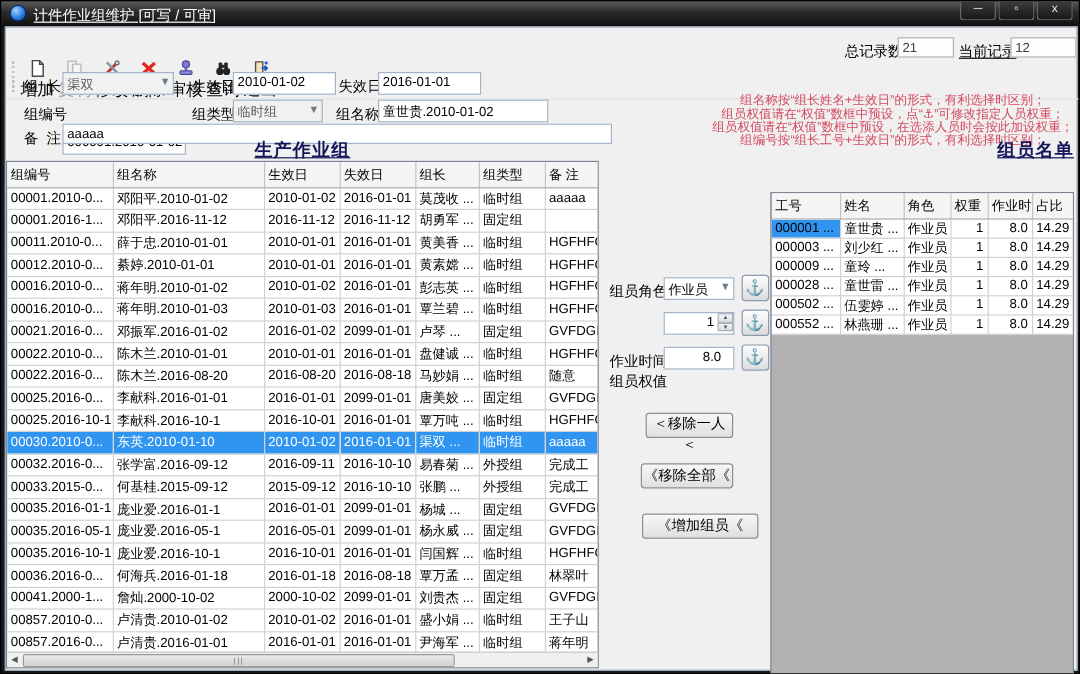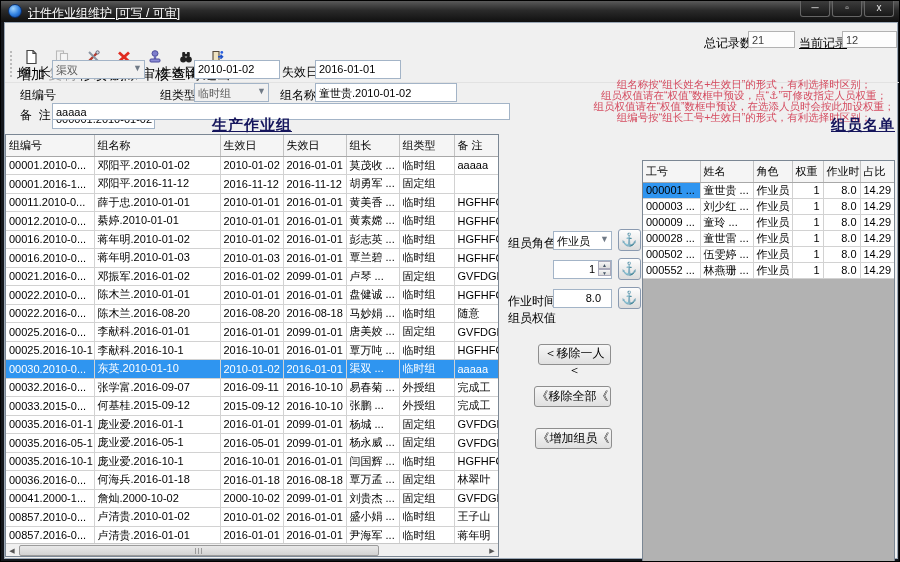--- a/index.html
+++ b/index.html
@@ -313,21 +313,21 @@
               <td>00030.2010-0...</td>
               <td>东英.2010-01-10</td>
               <td>2010-01-02</td>
               <td>2016-01-01</td>
               <td>渠双    ...</td>
               <td>临时组</td>
               <td>aaaaa</td>
             </tr>
             <tr>
               <td>00032.2016-0...</td>
-              <td>张学富.2016-09-07</td>
+              <td>张学富.2016-09-12</td>
               <td>2016-09-11</td>
               <td>2016-10-10</td>
               <td>易春菊 ...</td>
               <td>外授组</td>
               <td>完成工</td>
             </tr>
             <tr>
               <td>00033.2015-0...</td>
               <td>何基桂.2015-09-12</td>
               <td>2015-09-12</td>
@@ -430,21 +430,21 @@
     </button>
 
     <div class="mid-lbl" style="left:503px; top:270px;">作业时间</div>
     <div class="field" style="left:548px; top:266px; width:59px; height:19px; text-align:right; padding-right:10px;">8.0</div>
     <button class="anchor-btn" style="left:613px; top:264px;">
       <span>⚓</span>
     </button>
 
     <button class="pushbtn" style="left:533px; top:321px; width:73px;">＜移除一人＜</button>
     <button class="pushbtn" style="left:529px; top:363px; width:77px;">《移除全部《</button>
-    <button class="pushbtn" style="left:530px; top:405px; width:77px;">《增加组员《</button>
+    <button class="pushbtn" style="left:530px; top:405px; width:97px;">《增加组员《</button>
 
     <div class="panel-title" style="left:637px; top:93px; width:253px;text-align:right;">组员名单</div>
     <div class="tablebox member-wrap" style="left:637px; top:113px; width:253px; height:421px;">
       <table class="grid" id="members-table" style="width:251px; background:#fff;">
         <colgroup>
             <col style="width:57px">
             <col style="width:53px">
             <col style="width:39px">
             <col style="width:31px">
             <col style="width:37px">

